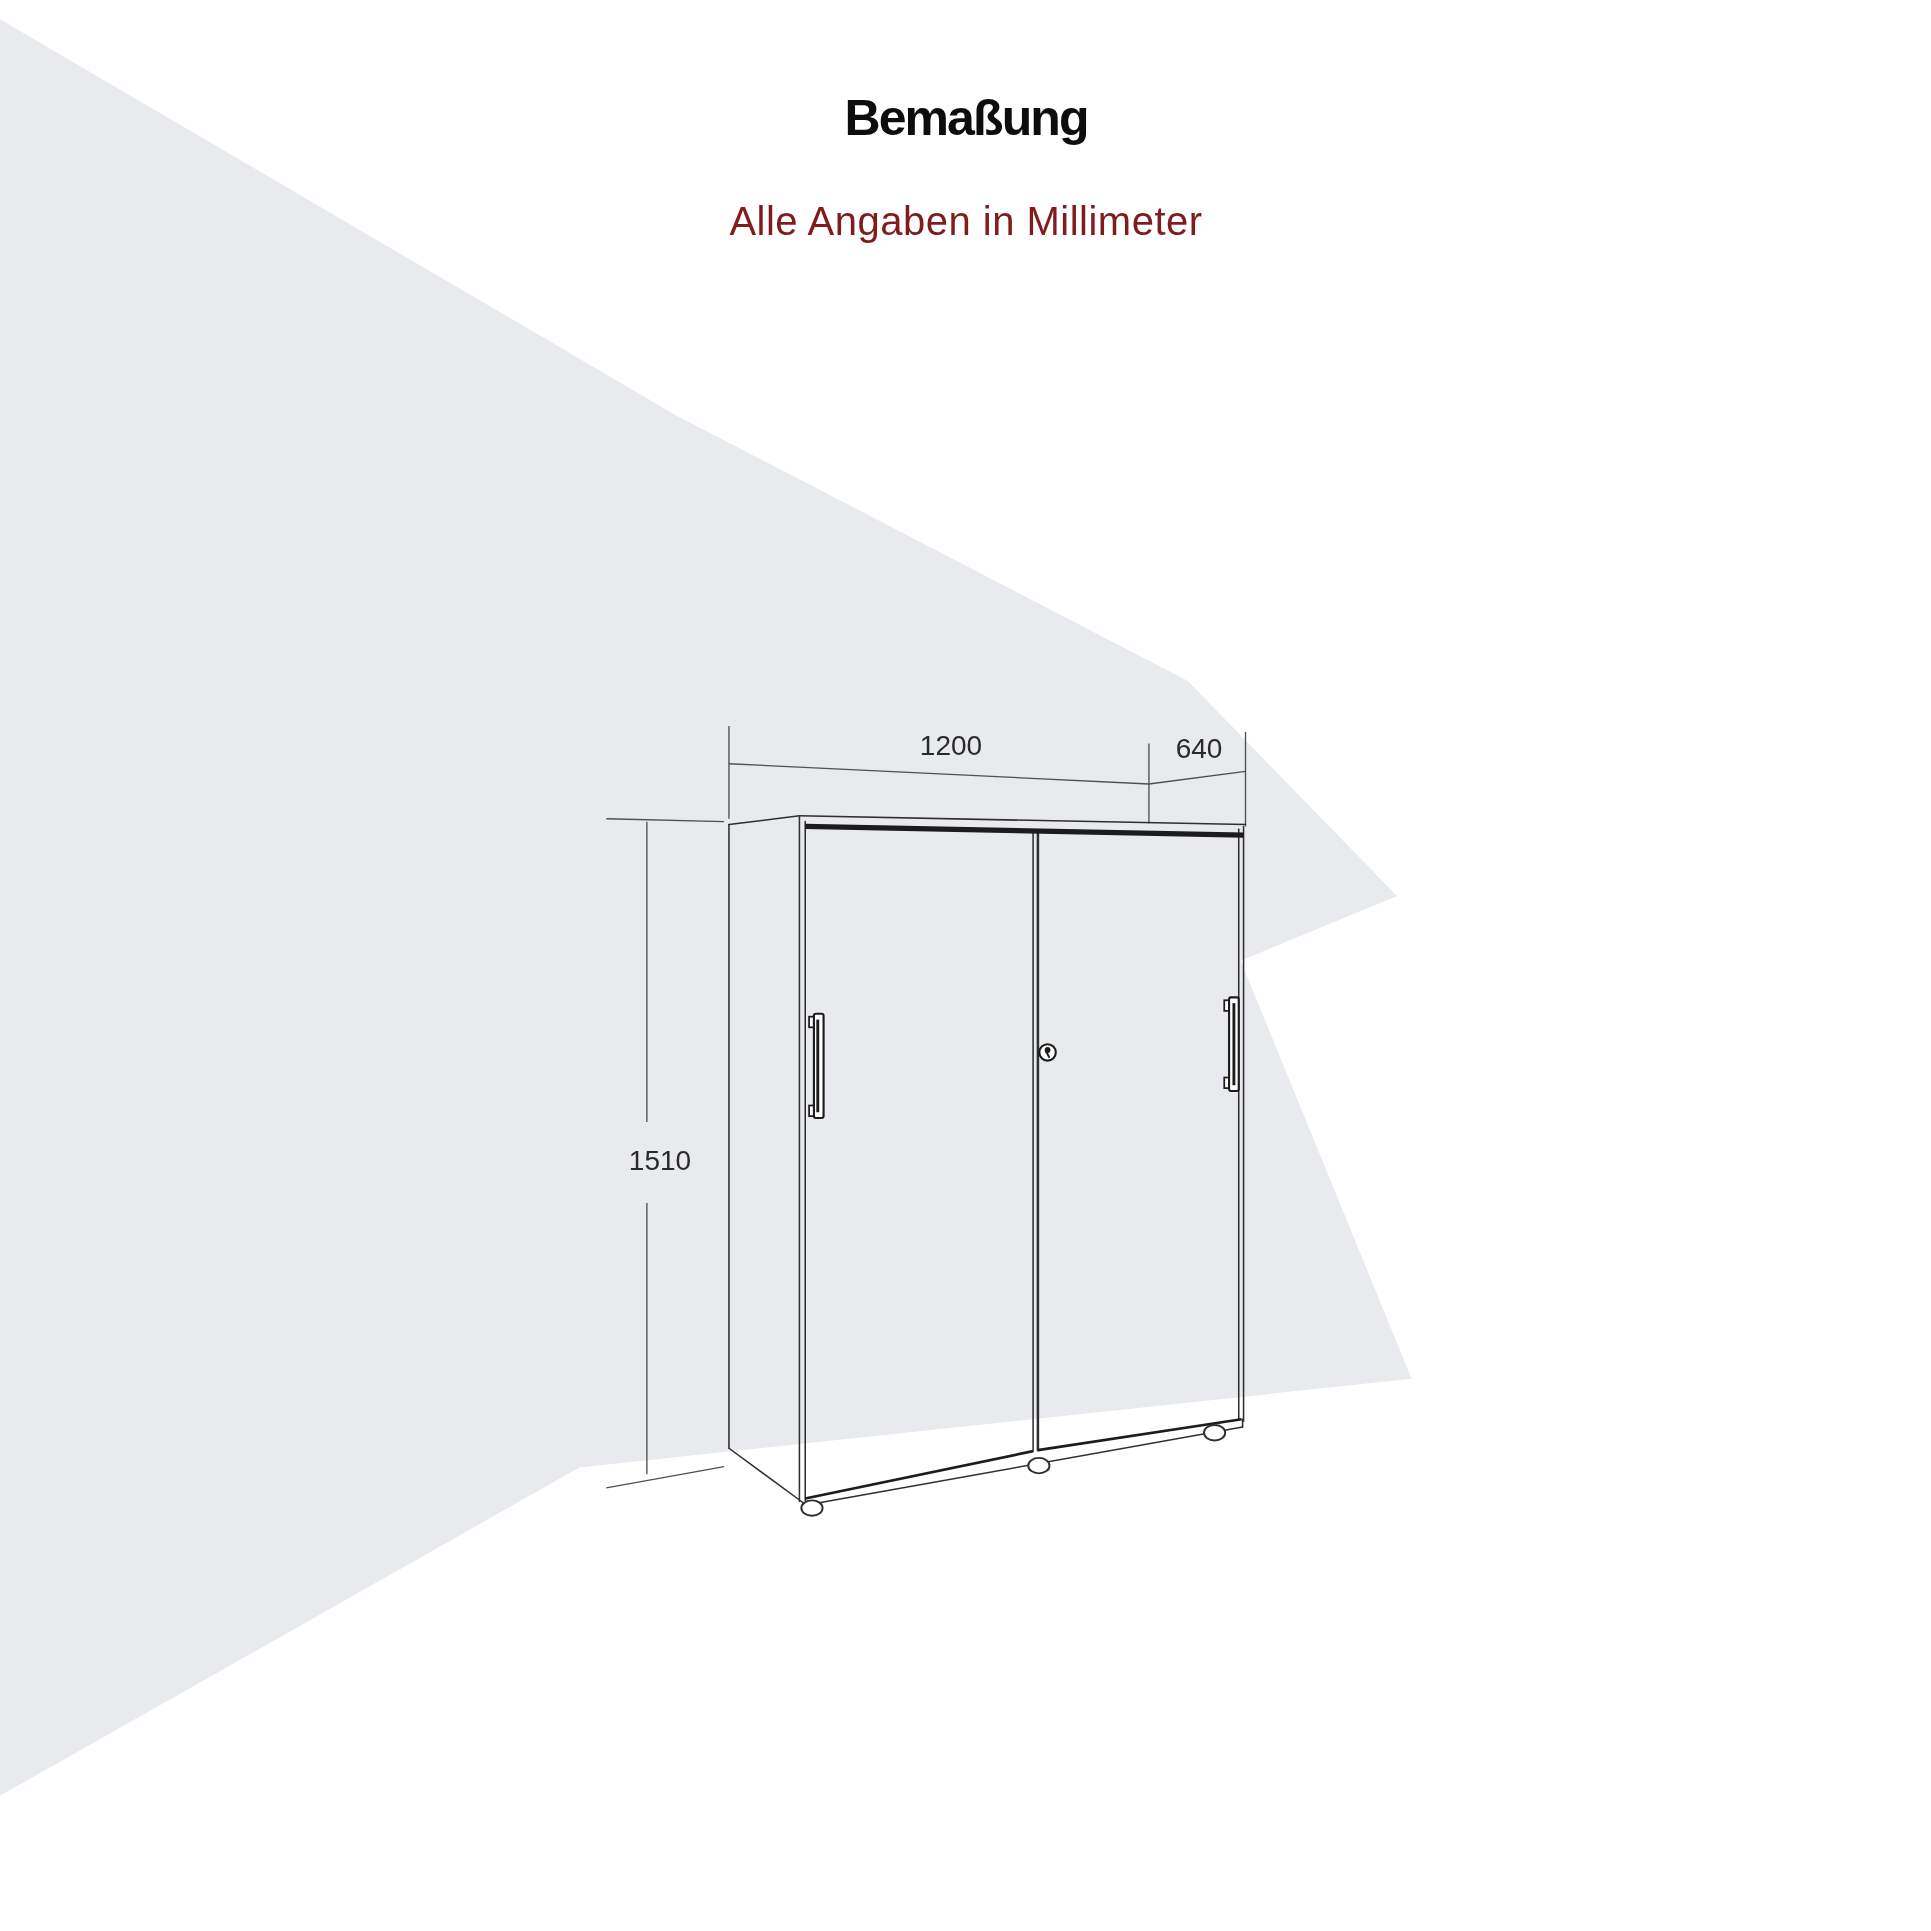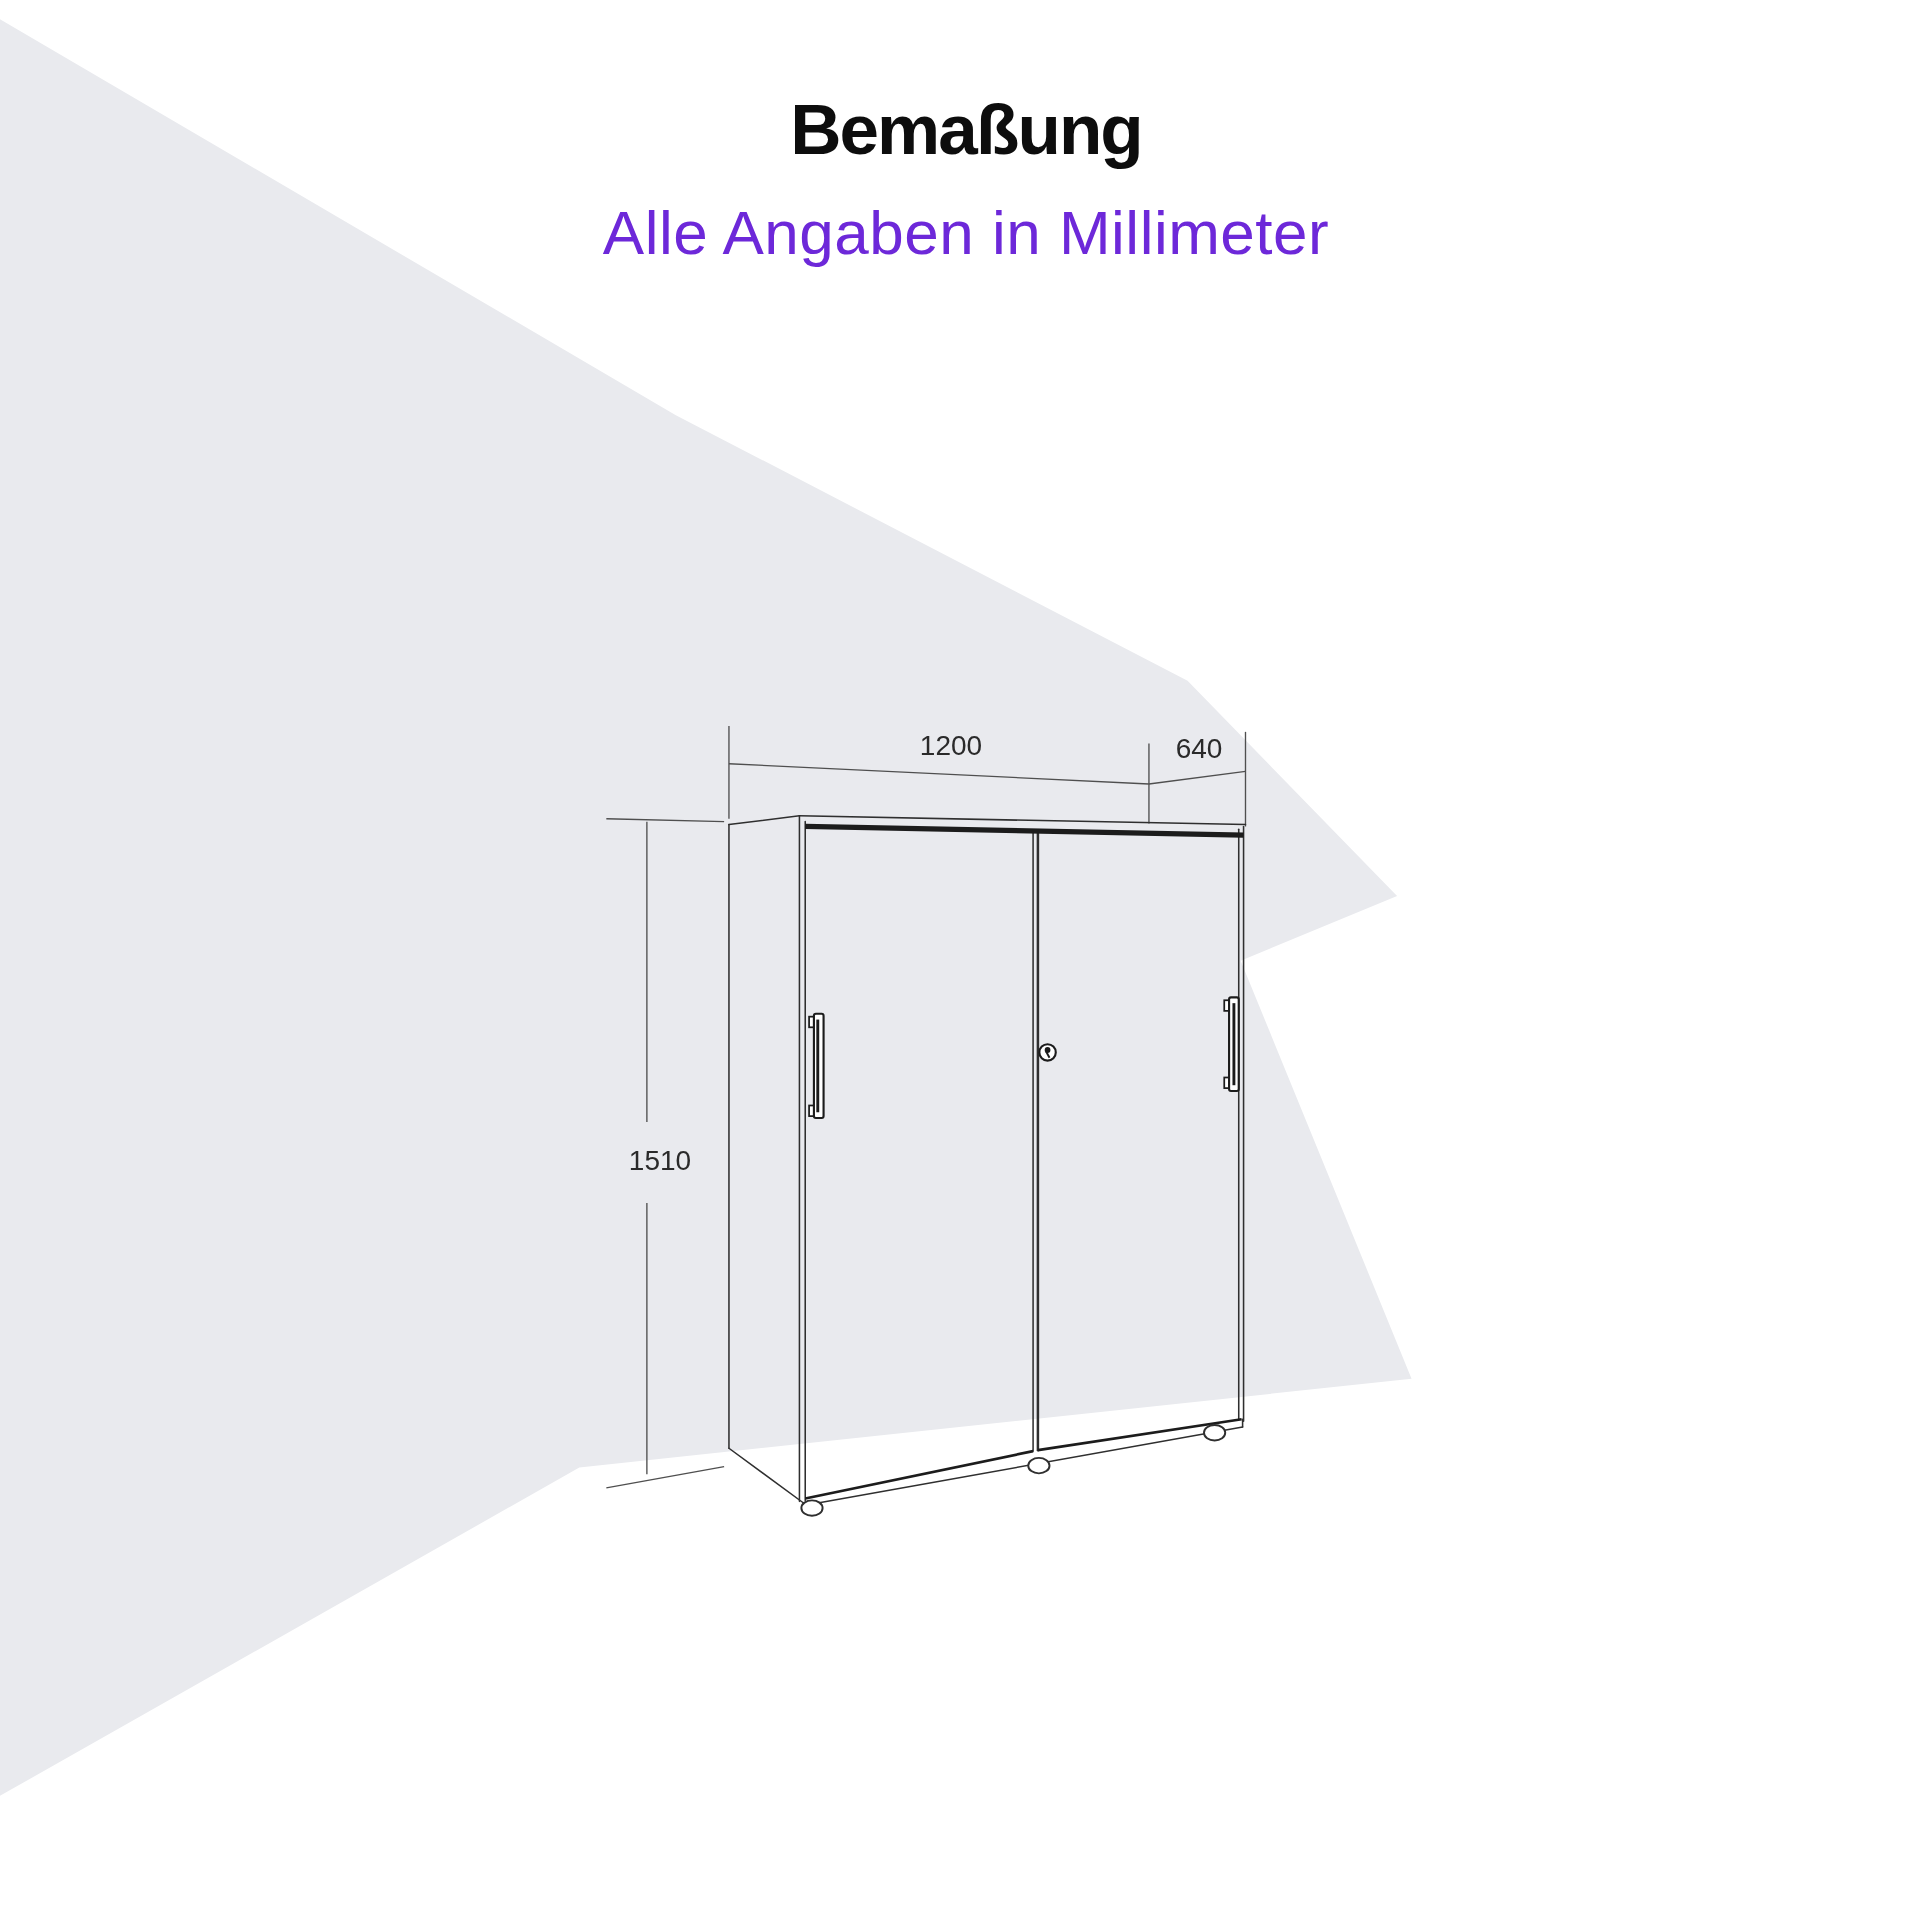--- a/index.html
+++ b/index.html
@@ -6,26 +6,26 @@
   .canvas{
     position:relative;
     width:1931px;height:1931px;
     background:#ffffff;
     overflow:hidden;
     font-family:"Liberation Sans", sans-serif;
   }
   .scene{position:absolute;left:0;top:0;width:1931px;height:1931px;}
   .page-title{
     position:absolute;left:966px;top:91px;transform:translateX(-50%);
-    font-size:71px;font-weight:700;letter-spacing:-1.9px;color:#0d0d0d;
+    font-size:50px;font-weight:700;letter-spacing:-1.9px;color:#0d0d0d;
     white-space:nowrap;line-height:1.1;
   }
   .page-subtitle{
     position:absolute;left:966px;top:199px;transform:translateX(-50%);
-    font-size:62px;font-weight:400;letter-spacing:0.5px;color:#6d28d9;
+    font-size:40px;font-weight:400;letter-spacing:0.5px;color:#7f1d1d;
     white-space:nowrap;line-height:1.1;
   }
   .dim-label{
     position:absolute;transform:translate(-50%,-50%);
     font-size:28px;font-weight:400;color:#2a2a2a;
     white-space:nowrap;line-height:1;
   }
   .dim-label.w{left:951px;top:746px;}
   .dim-label.d{left:1199px;top:749px;}
   .dim-label.h{left:660px;top:1161px;}

